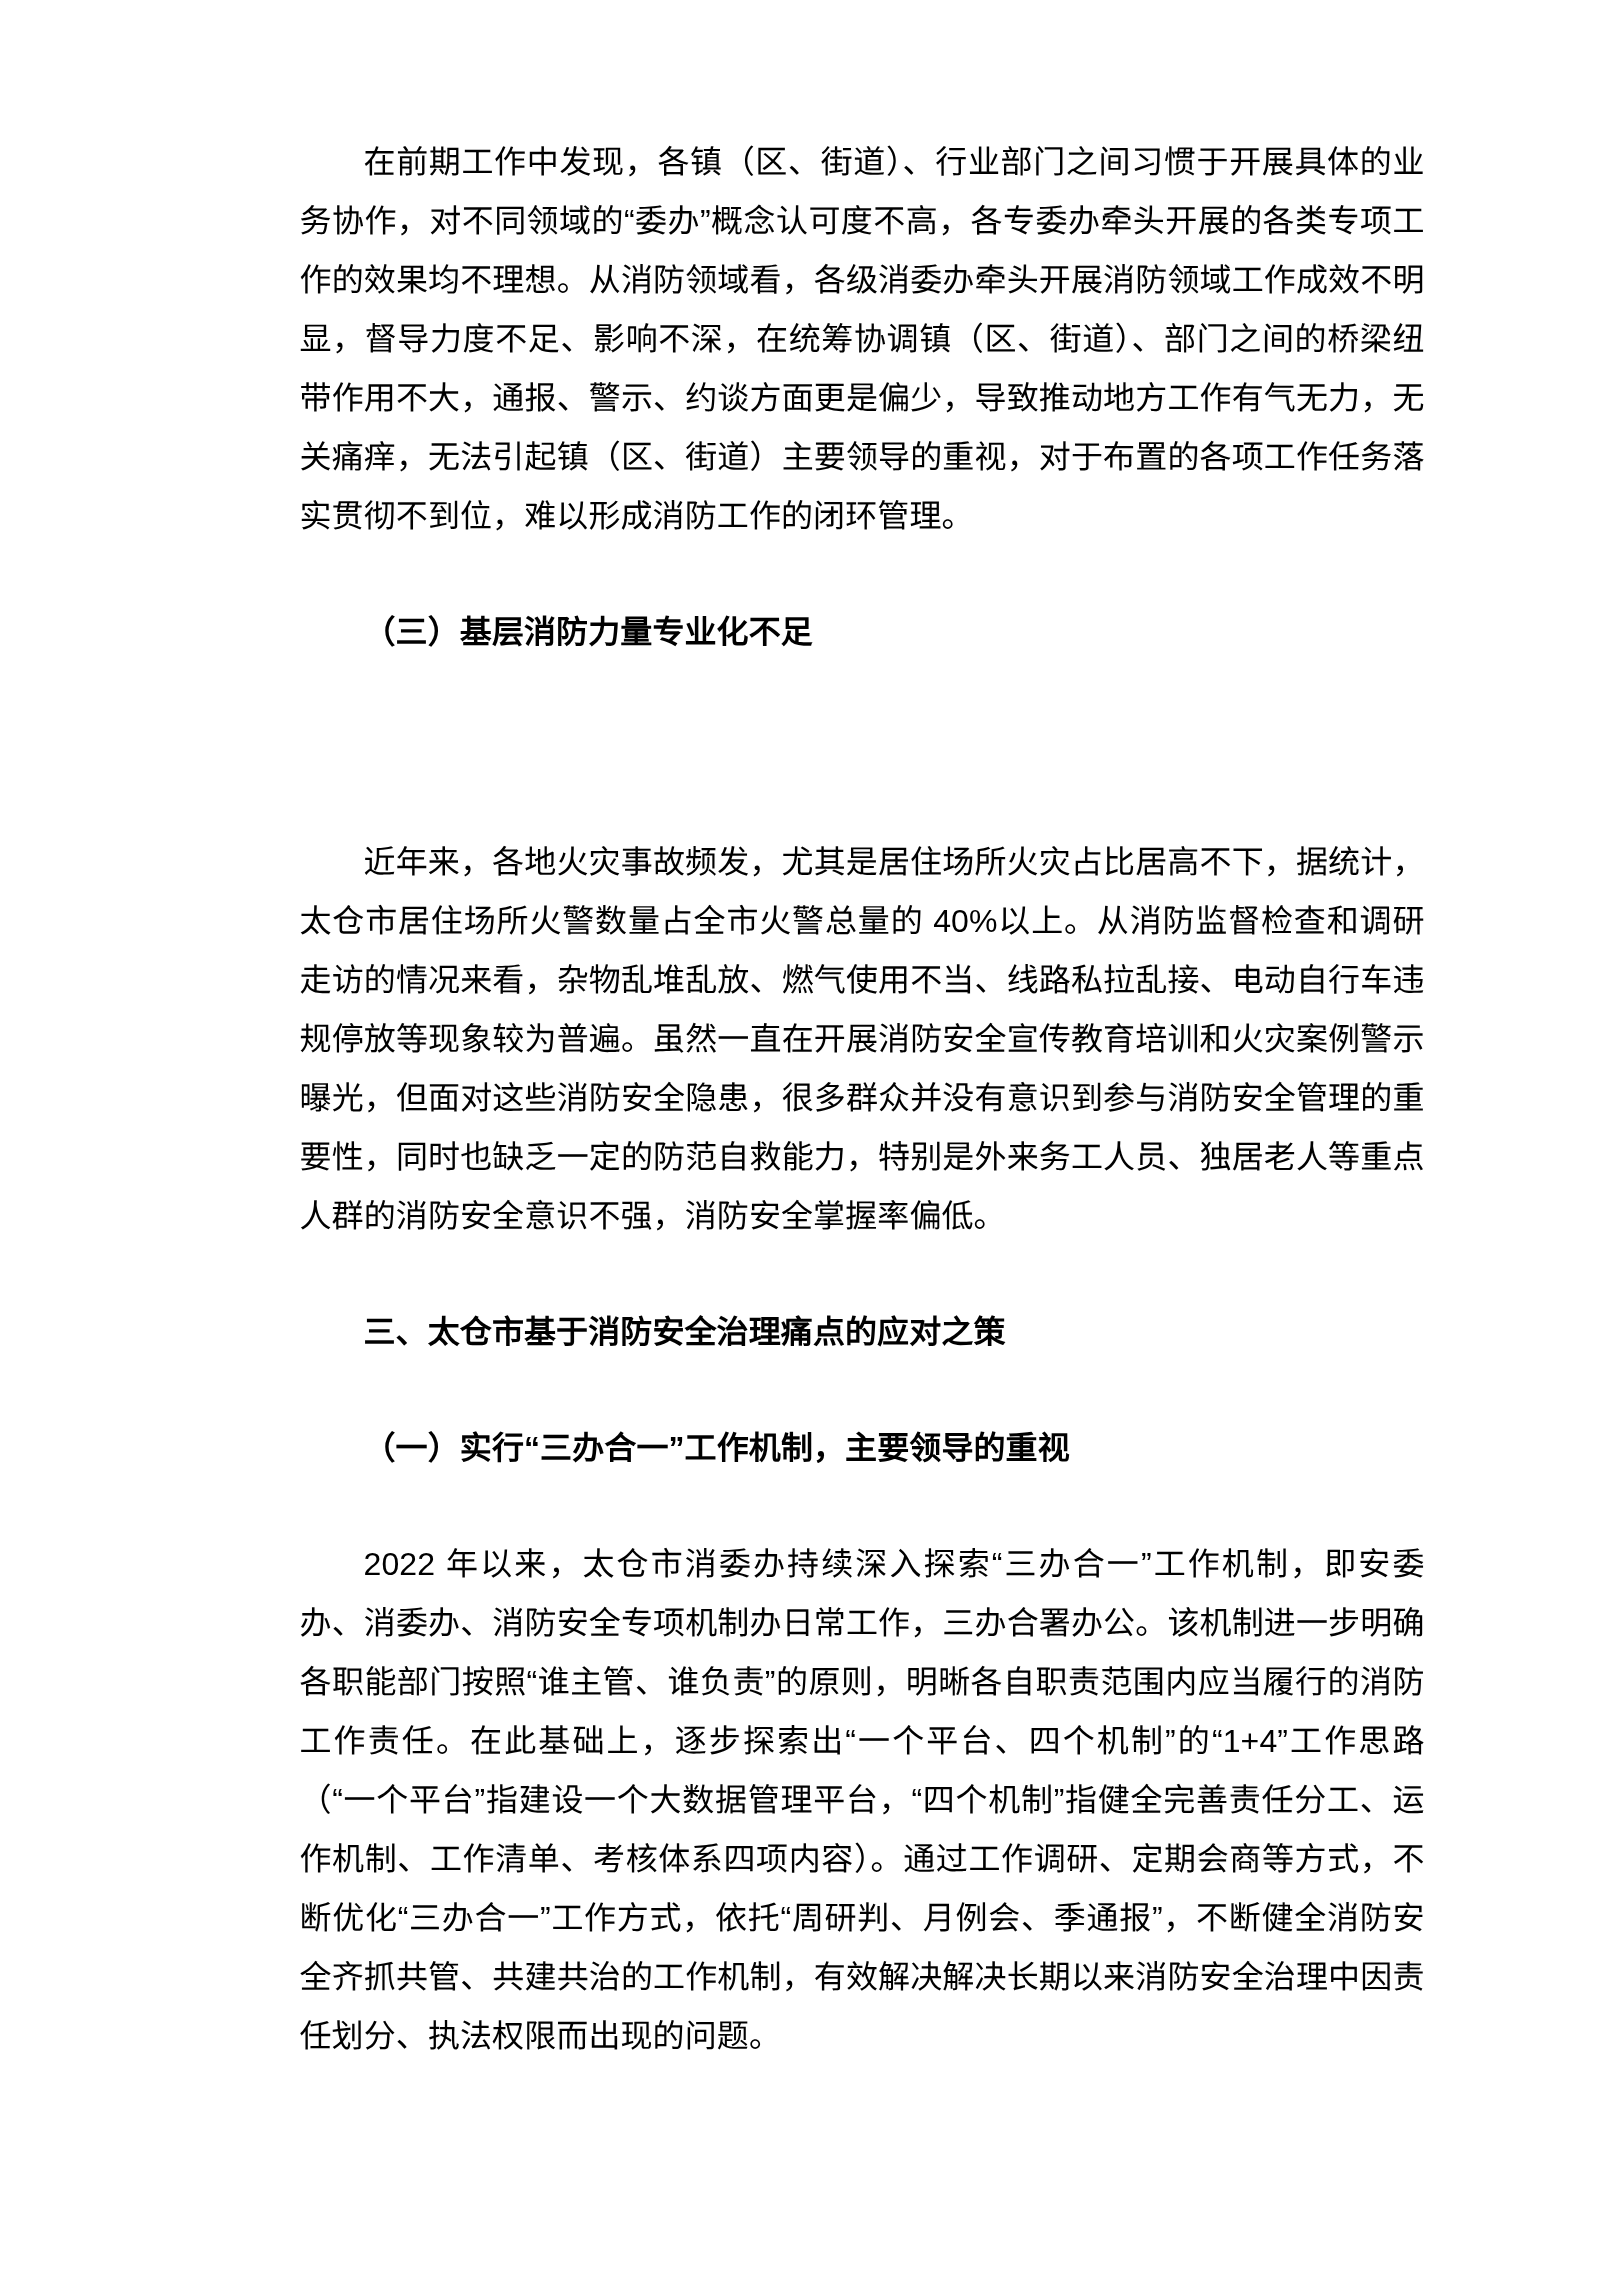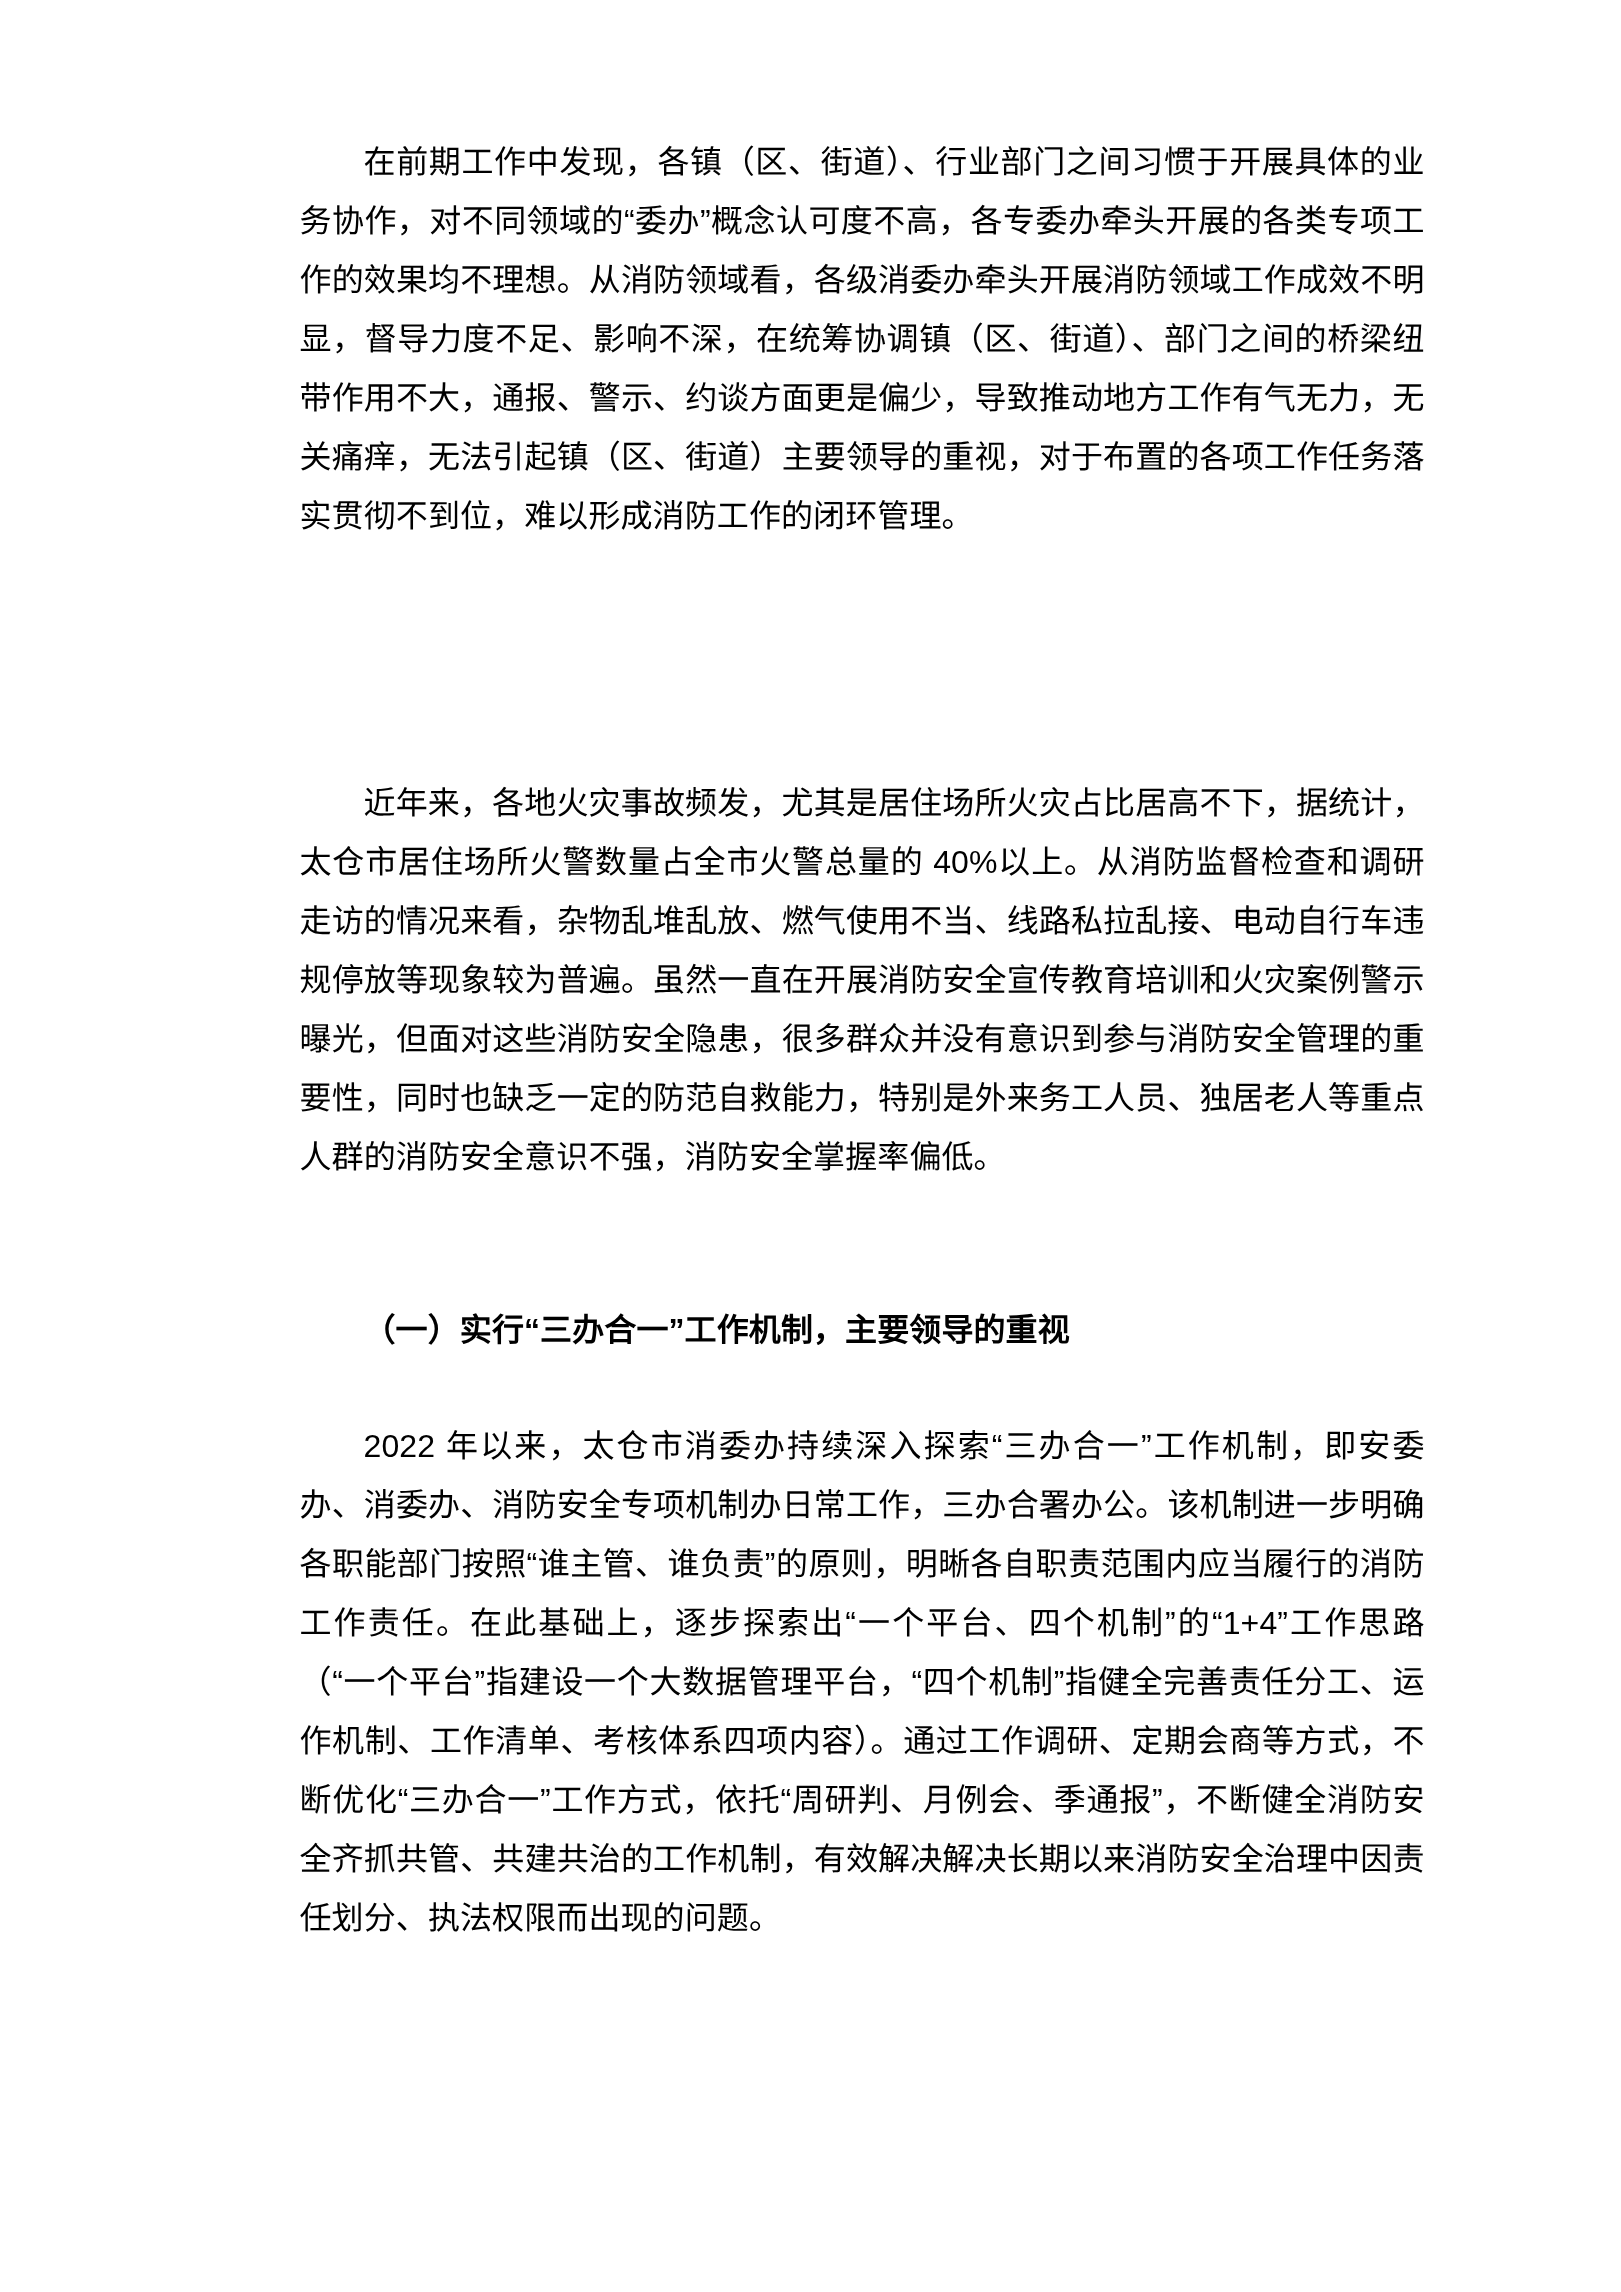--- a/index.html
+++ b/index.html
@@ -54,33 +54,35 @@
 </head>
 <body>
 
 <div class="page">
   <div class="content">
 
     <p class="para">在前期工作中发现，各镇（区、街道）、行业部门之间习惯于开展具体的业务协作，对不同领域的“委办”概念认可度不高，各专委办牵头开展的各类专项工作的效果均不理想。从消防领域看，各级消委办牵头开展消防领域工作成效不明显，督导力度不足、影响不深，在统筹协调镇（区、街道）、部门之间的桥梁纽带作用不大，通报、警示、约谈方面更是偏少，导致推动地方工作有气无力，无关痛痒，无法引起镇（区、街道）主要领导的重视，对于布置的各项工作任务落实贯彻不到位，难以形成消防工作的闭环管理。</p>
 
     <div class="gap-heading-top"></div>
 
+    <p class="heading">（三）基层消防力量专业化不足</p>
 
     <div class="gap-heading-bottom"></div>
 
 
     <div class="gap-heading-top"></div>
 
 
     <div class="gap-heading-bottom"></div>
 
     <p class="para">近年来，各地火灾事故频发，尤其是居住场所火灾占比居高不下，据统计，太仓市居住场所火警数量占全市火警总量的 40%以上。从消防监督检查和调研走访的情况来看，杂物乱堆乱放、燃气使用不当、线路私拉乱接、电动自行车违规停放等现象较为普遍。虽然一直在开展消防安全宣传教育培训和火灾案例警示曝光，但面对这些消防安全隐患，很多群众并没有意识到参与消防安全管理的重要性，同时也缺乏一定的防范自救能力，特别是外来务工人员、独居老人等重点人群的消防安全意识不强，消防安全掌握率偏低。</p>
 
     <div class="gap-heading-top"></div>
 
+    <p class="heading">三、太仓市基于消防安全治理痛点的应对之策</p>
 
     <div class="gap-heading-bottom"></div>
 
     <p class="heading">（一）实行“三办合一”工作机制，主要领导的重视</p>
 
     <div class="gap-heading-bottom"></div>
 
     <p class="para">2022 年以来，太仓市消委办持续深入探索“三办合一”工作机制，即安委办、消委办、消防安全专项机制办日常工作，三办合署办公。该机制进一步明确各职能部门按照“谁主管、谁负责”的原则，明晰各自职责范围内应当履行的消防工作责任。在此基础上，逐步探索出“一个平台、四个机制”的“1+4”工作思路（“一个平台”指建设一个大数据管理平台，“四个机制”指健全完善责任分工、运作机制、工作清单、考核体系四项内容）。通过工作调研、定期会商等方式，不断优化“三办合一”工作方式，依托“周研判、月例会、季通报”，不断健全消防安全齐抓共管、共建共治的工作机制，有效解决解决长期以来消防安全治理中因责任划分、执法权限而出现的问题。</p>
 
   </div>

